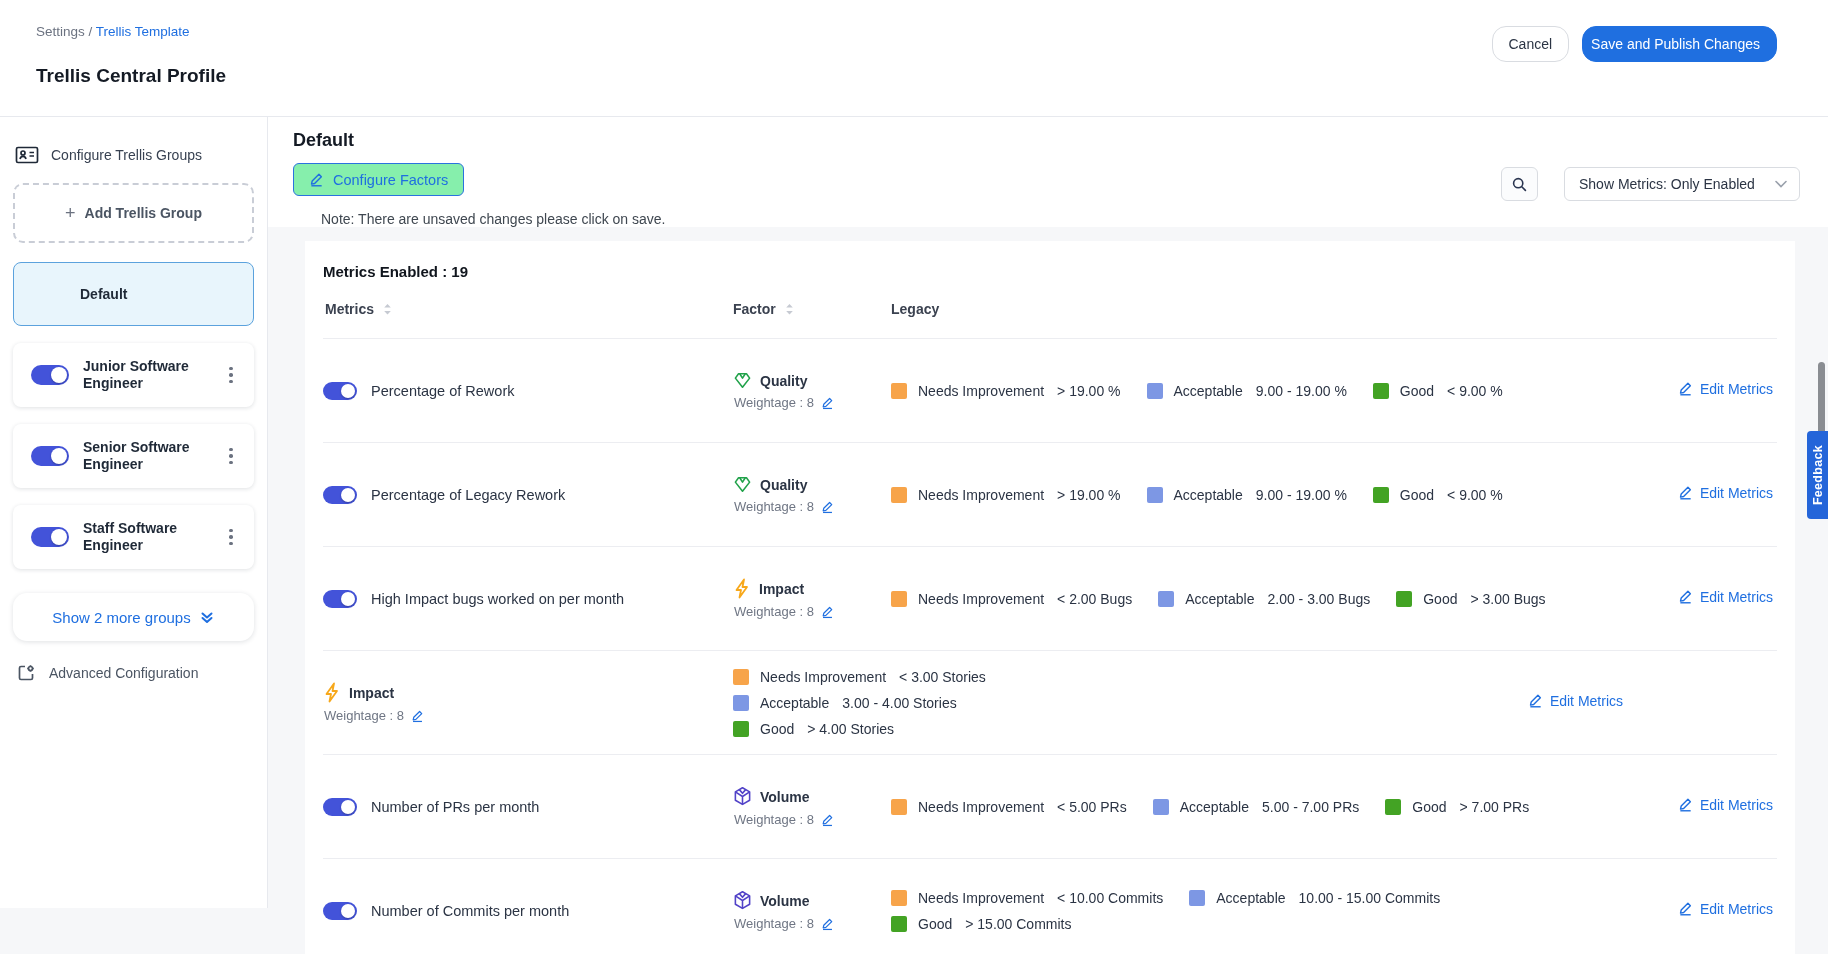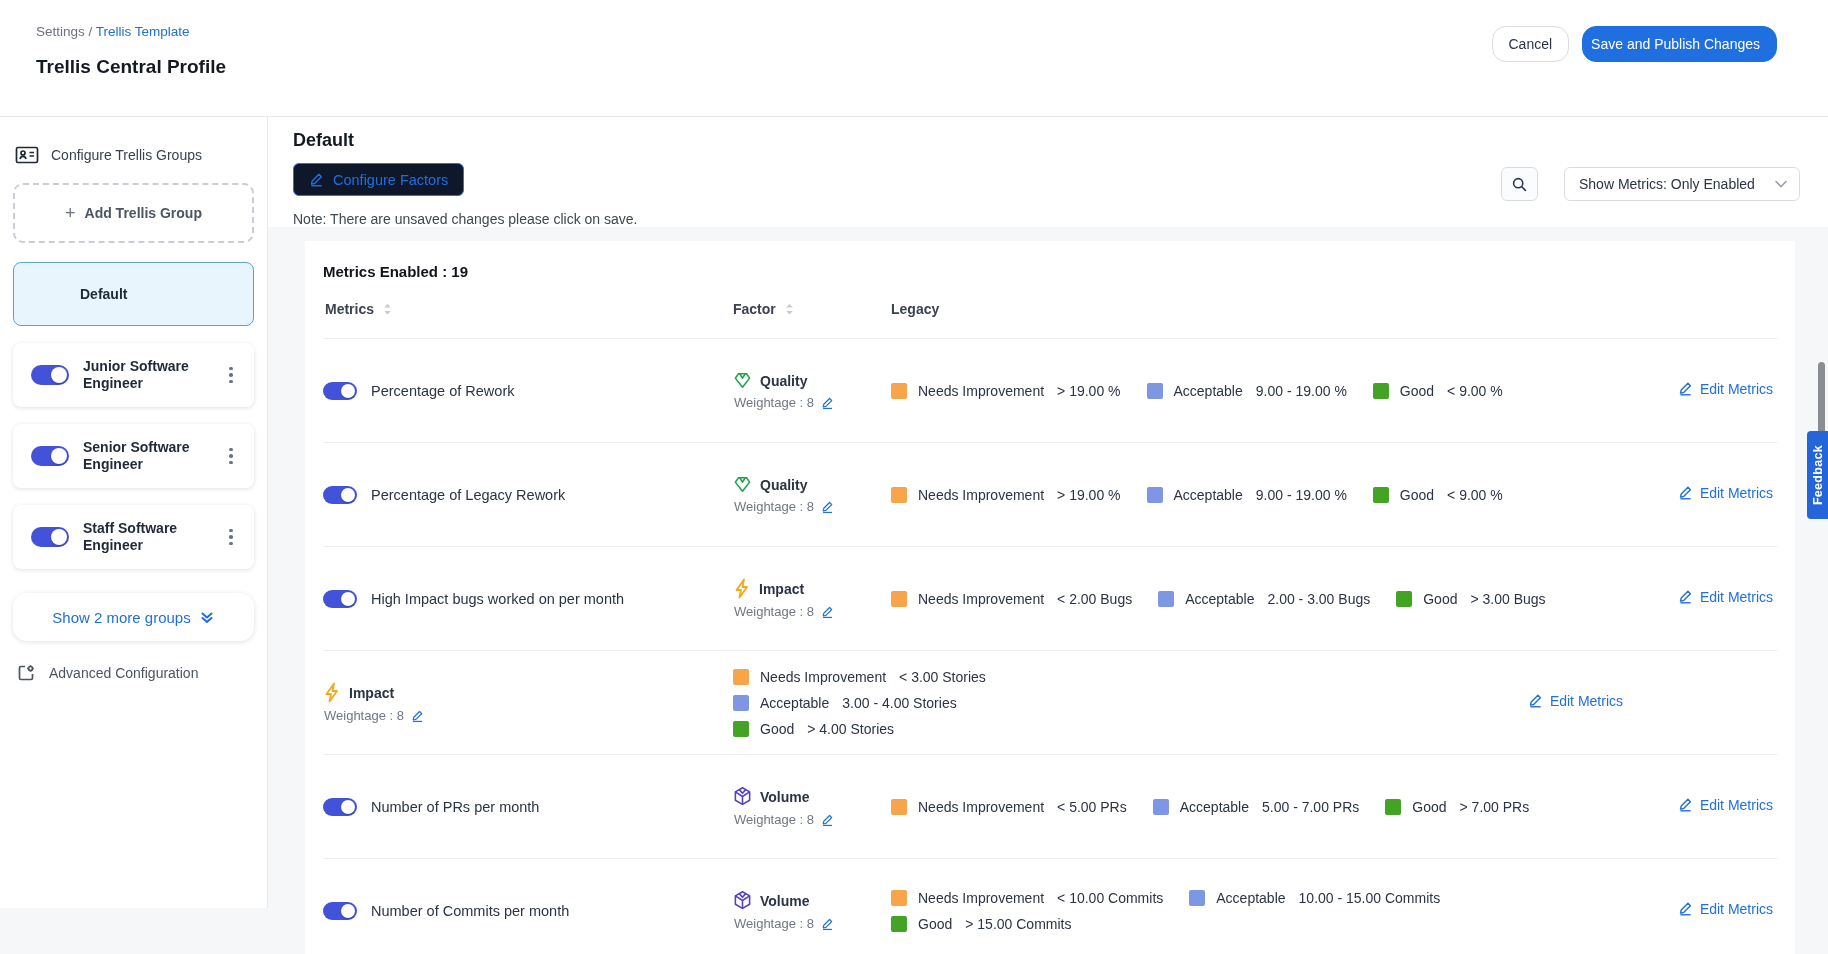--- a/index.html
+++ b/index.html
@@ -4,21 +4,21 @@
 <style>
   * { margin:0; padding:0; box-sizing:border-box; }
   html,body { width:1828px; height:954px; overflow:hidden; background:#fff;
     font-family:"Liberation Sans", sans-serif; color:#2b3444; }
 
   
   .top-header { height:117px; background:#fff; border-bottom:1px solid #e7e9ee;
     display:flex; justify-content:space-between; align-items:flex-start; padding:24px 51px 0 36px; }
   .crumbs { font-size:13.5px; color:#6b7280; }
   .crumbs .crumb-link { color:#1f6fe0; cursor:pointer; }
-  .page-title { font-size:19px; font-weight:700; color:#141a24; margin-top:17px; }
+  .page-title { font-size:19px; font-weight:700; color:#141a24; margin-top:26px; }
   .hdr-actions { display:flex; gap:13px; margin-top:2px; }
   .btn { height:36px; border-radius:14px; font-size:14px; font-weight:500; display:inline-flex;
     align-items:center; justify-content:center; padding:0 16px; cursor:pointer; border:1px solid transparent; }
   .btn-cancel { background:#fff; border-color:#d9dce1; color:#2b3444; }
   .btn-primary { background:#1f6fe0; color:#fff; border-color:#1f6fe0;padding-left:8px; }
 
   
   .shell { display:flex; height:837px; background:#f6f7f9; }
   .sidebar { width:268px; background:#fff; border-right:1px solid #e7e9ee; padding:28px 13px 0 13px; height:791px; }
   .main { flex:1; display:flex; flex-direction:column; min-width:0; }
@@ -47,22 +47,22 @@
     background:#4353d9; flex:none; cursor:pointer; }
   .toggle .knob { position:absolute; top:2px; right:2px; width:16px; height:16px; border-radius:50%;
     background:#fff; box-shadow:0 1px 2px rgba(0,0,0,.25); }
   .toggle.sm { width:34px; height:18px; }
   .toggle.sm .knob { width:14px; height:14px; }
 
   
   .main-header { background:#fff; height:128px; padding:13px 0 0 25px; position:relative; }
   .group-title { font-size:18px; font-weight:700; color:#141a24; margin-bottom:12px; }
   .btn-outline { height:33px; border:1px solid #2b72de; border-radius:6px; color:#1f6fe0; font-size:14.5px;
-    font-weight:500; display:inline-flex; align-items:center; gap:9px; padding:0 15px; background:#0f172a; cursor:pointer; }
-  .note { margin-top:15px; font-size:14px; color:#3f4750; }
+    font-weight:500; display:inline-flex; align-items:center; gap:9px; padding:0 15px; background:#86efac; cursor:pointer; }
+  .note { margin-top:15px; font-size:14px; color:#3f4750;margin-left:28px; }
   .mh-right { position:absolute; right:28px; top:50px; display:flex; gap:26px; align-items:center; }
   .icon-btn { width:37px; height:34px; border:1px solid #d9dce1; border-radius:6px; background:#fbfcfd;
     display:flex; align-items:center; justify-content:center; cursor:pointer; }
   .dropdown { width:236px; height:34px; border:1px solid #d9dce1; border-radius:6px; background:#fff;
     display:flex; align-items:center; justify-content:space-between; padding:0 12px 0 14px; font-size:14px;
     color:#2b3444; cursor:pointer; }
 
   
   .table-card { background:#fff; margin:14px 33px 0 37px; padding:18px 18px 0 18px; flex:1; }
   .metrics-enabled { font-size:15px; font-weight:700; color:#10151d; padding-top:4px; }

